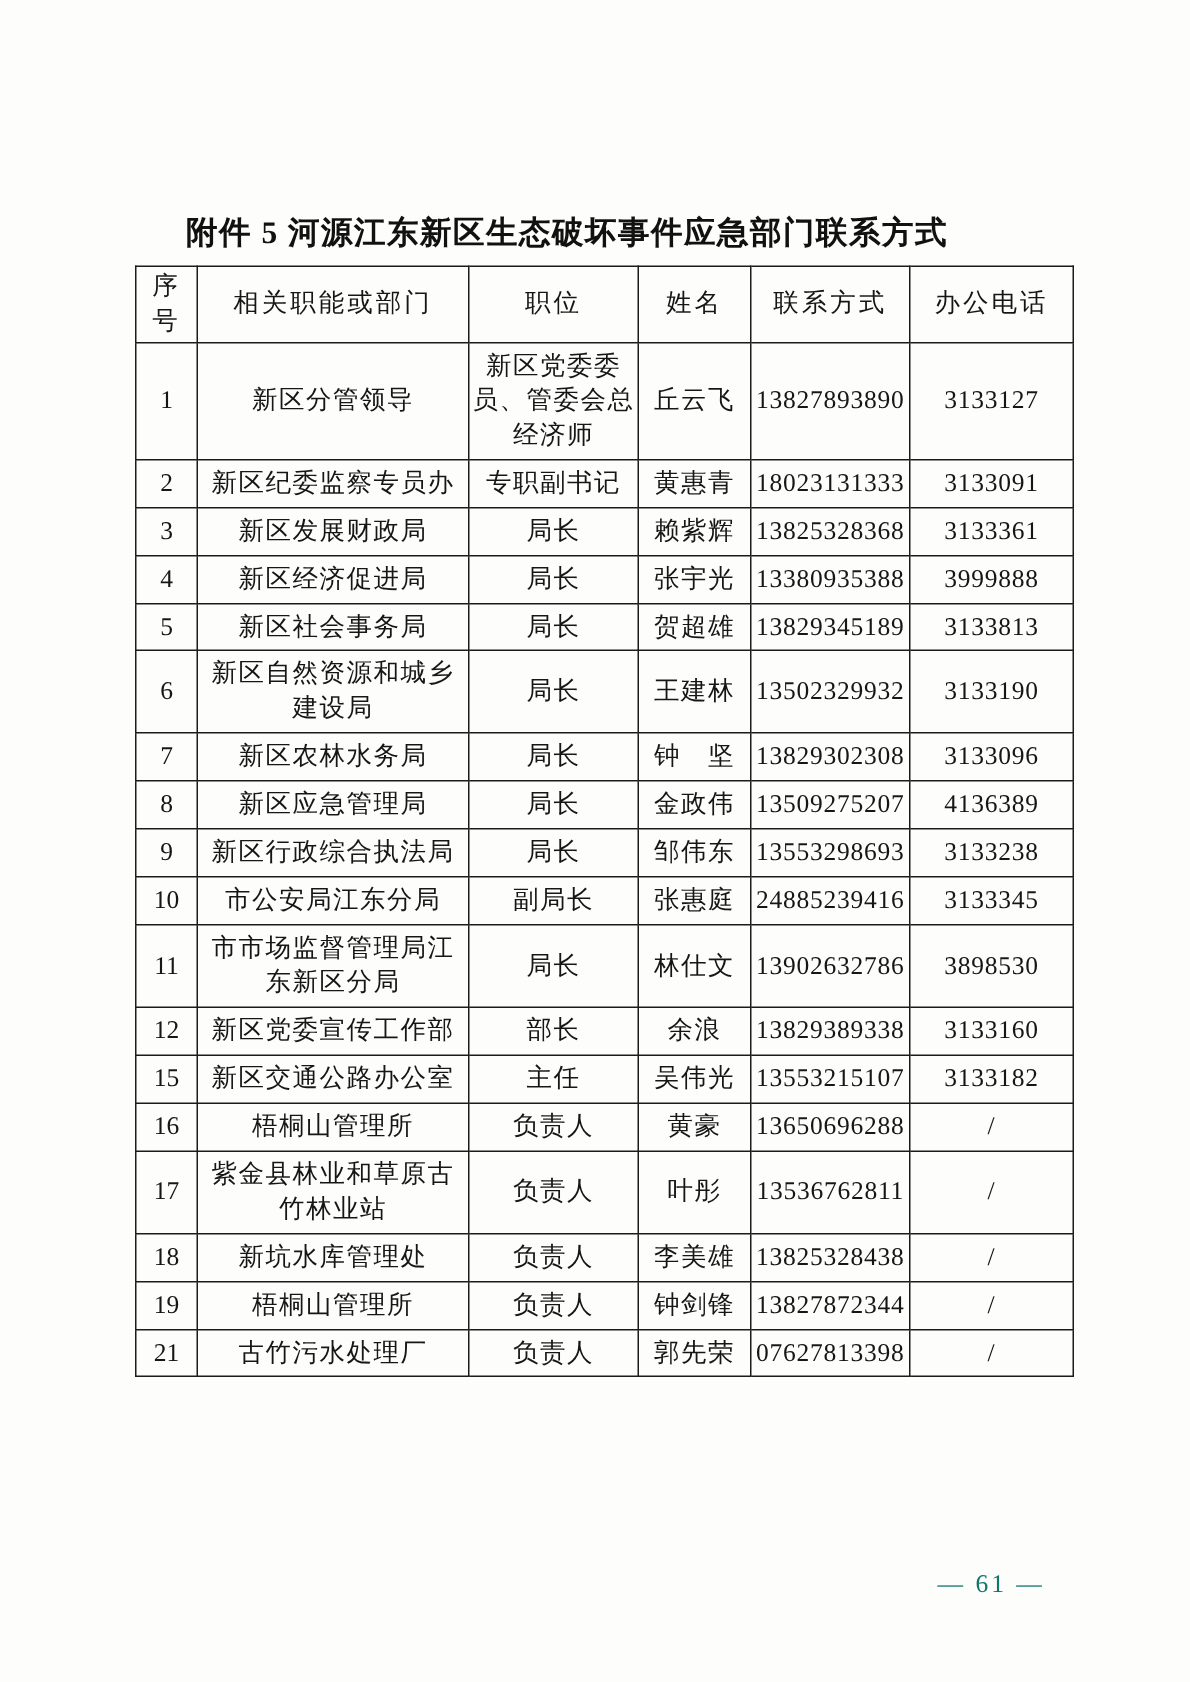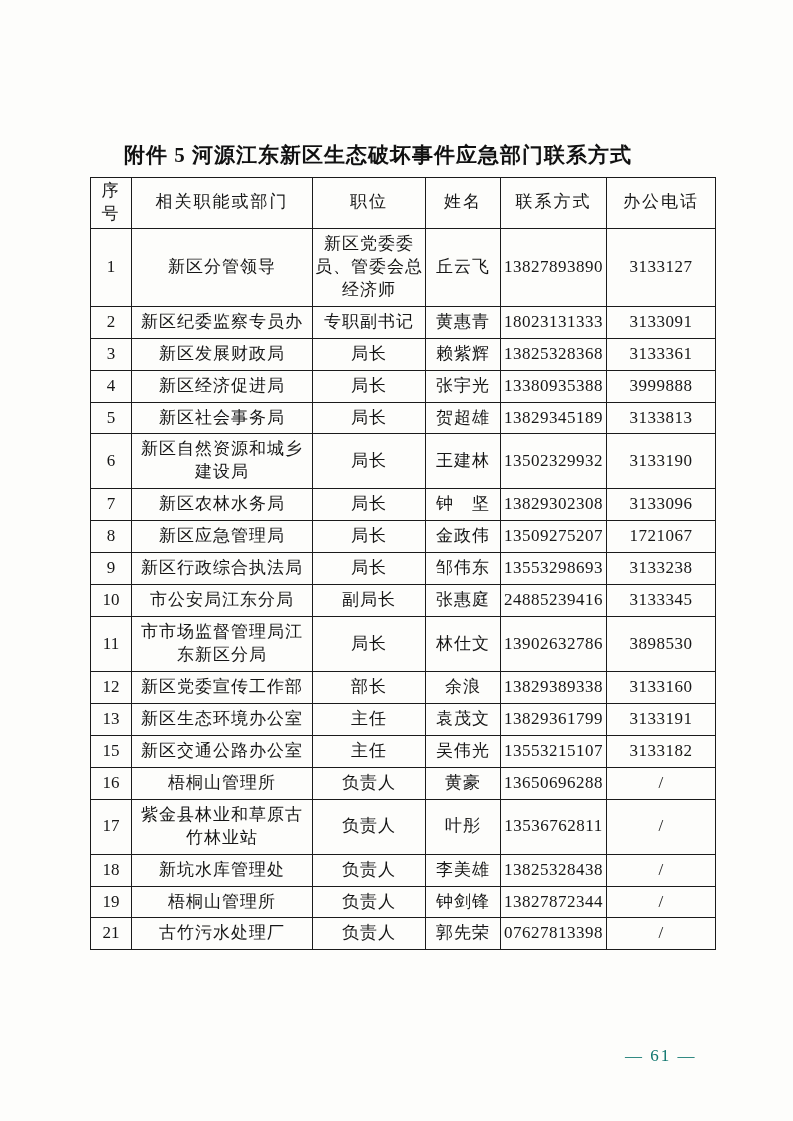--- a/index.html
+++ b/index.html
@@ -159,21 +159,21 @@
           <td>钟　坚</td>
           <td>13829302308</td>
           <td>3133096</td>
         </tr>
         <tr>
           <td>8</td>
           <td>新区应急管理局</td>
           <td>局长</td>
           <td>金政伟</td>
           <td>13509275207</td>
-          <td>1721067</td>
+          <td>4136389</td>
         </tr>
         <tr>
           <td>9</td>
           <td>新区行政综合执法局</td>
           <td>局长</td>
           <td>邹伟东</td>
           <td>13553298693</td>
           <td>3133238</td>
         </tr>
         <tr>
@@ -194,28 +194,20 @@
         </tr>
         <tr>
           <td>12</td>
           <td>新区党委宣传工作部</td>
           <td>部长</td>
           <td>余浪</td>
           <td>13829389338</td>
           <td>3133160</td>
         </tr>
         <tr>
-          <td>13</td>
-          <td>新区生态环境办公室</td>
-          <td>主任</td>
-          <td>袁茂文</td>
-          <td>13829361799</td>
-          <td>3133191</td>
-        </tr>
-        <tr>
           <td>15</td>
           <td>新区交通公路办公室</td>
           <td>主任</td>
           <td>吴伟光</td>
           <td>13553215107</td>
           <td>3133182</td>
         </tr>
         <tr>
           <td>16</td>
           <td>梧桐山管理所</td>

